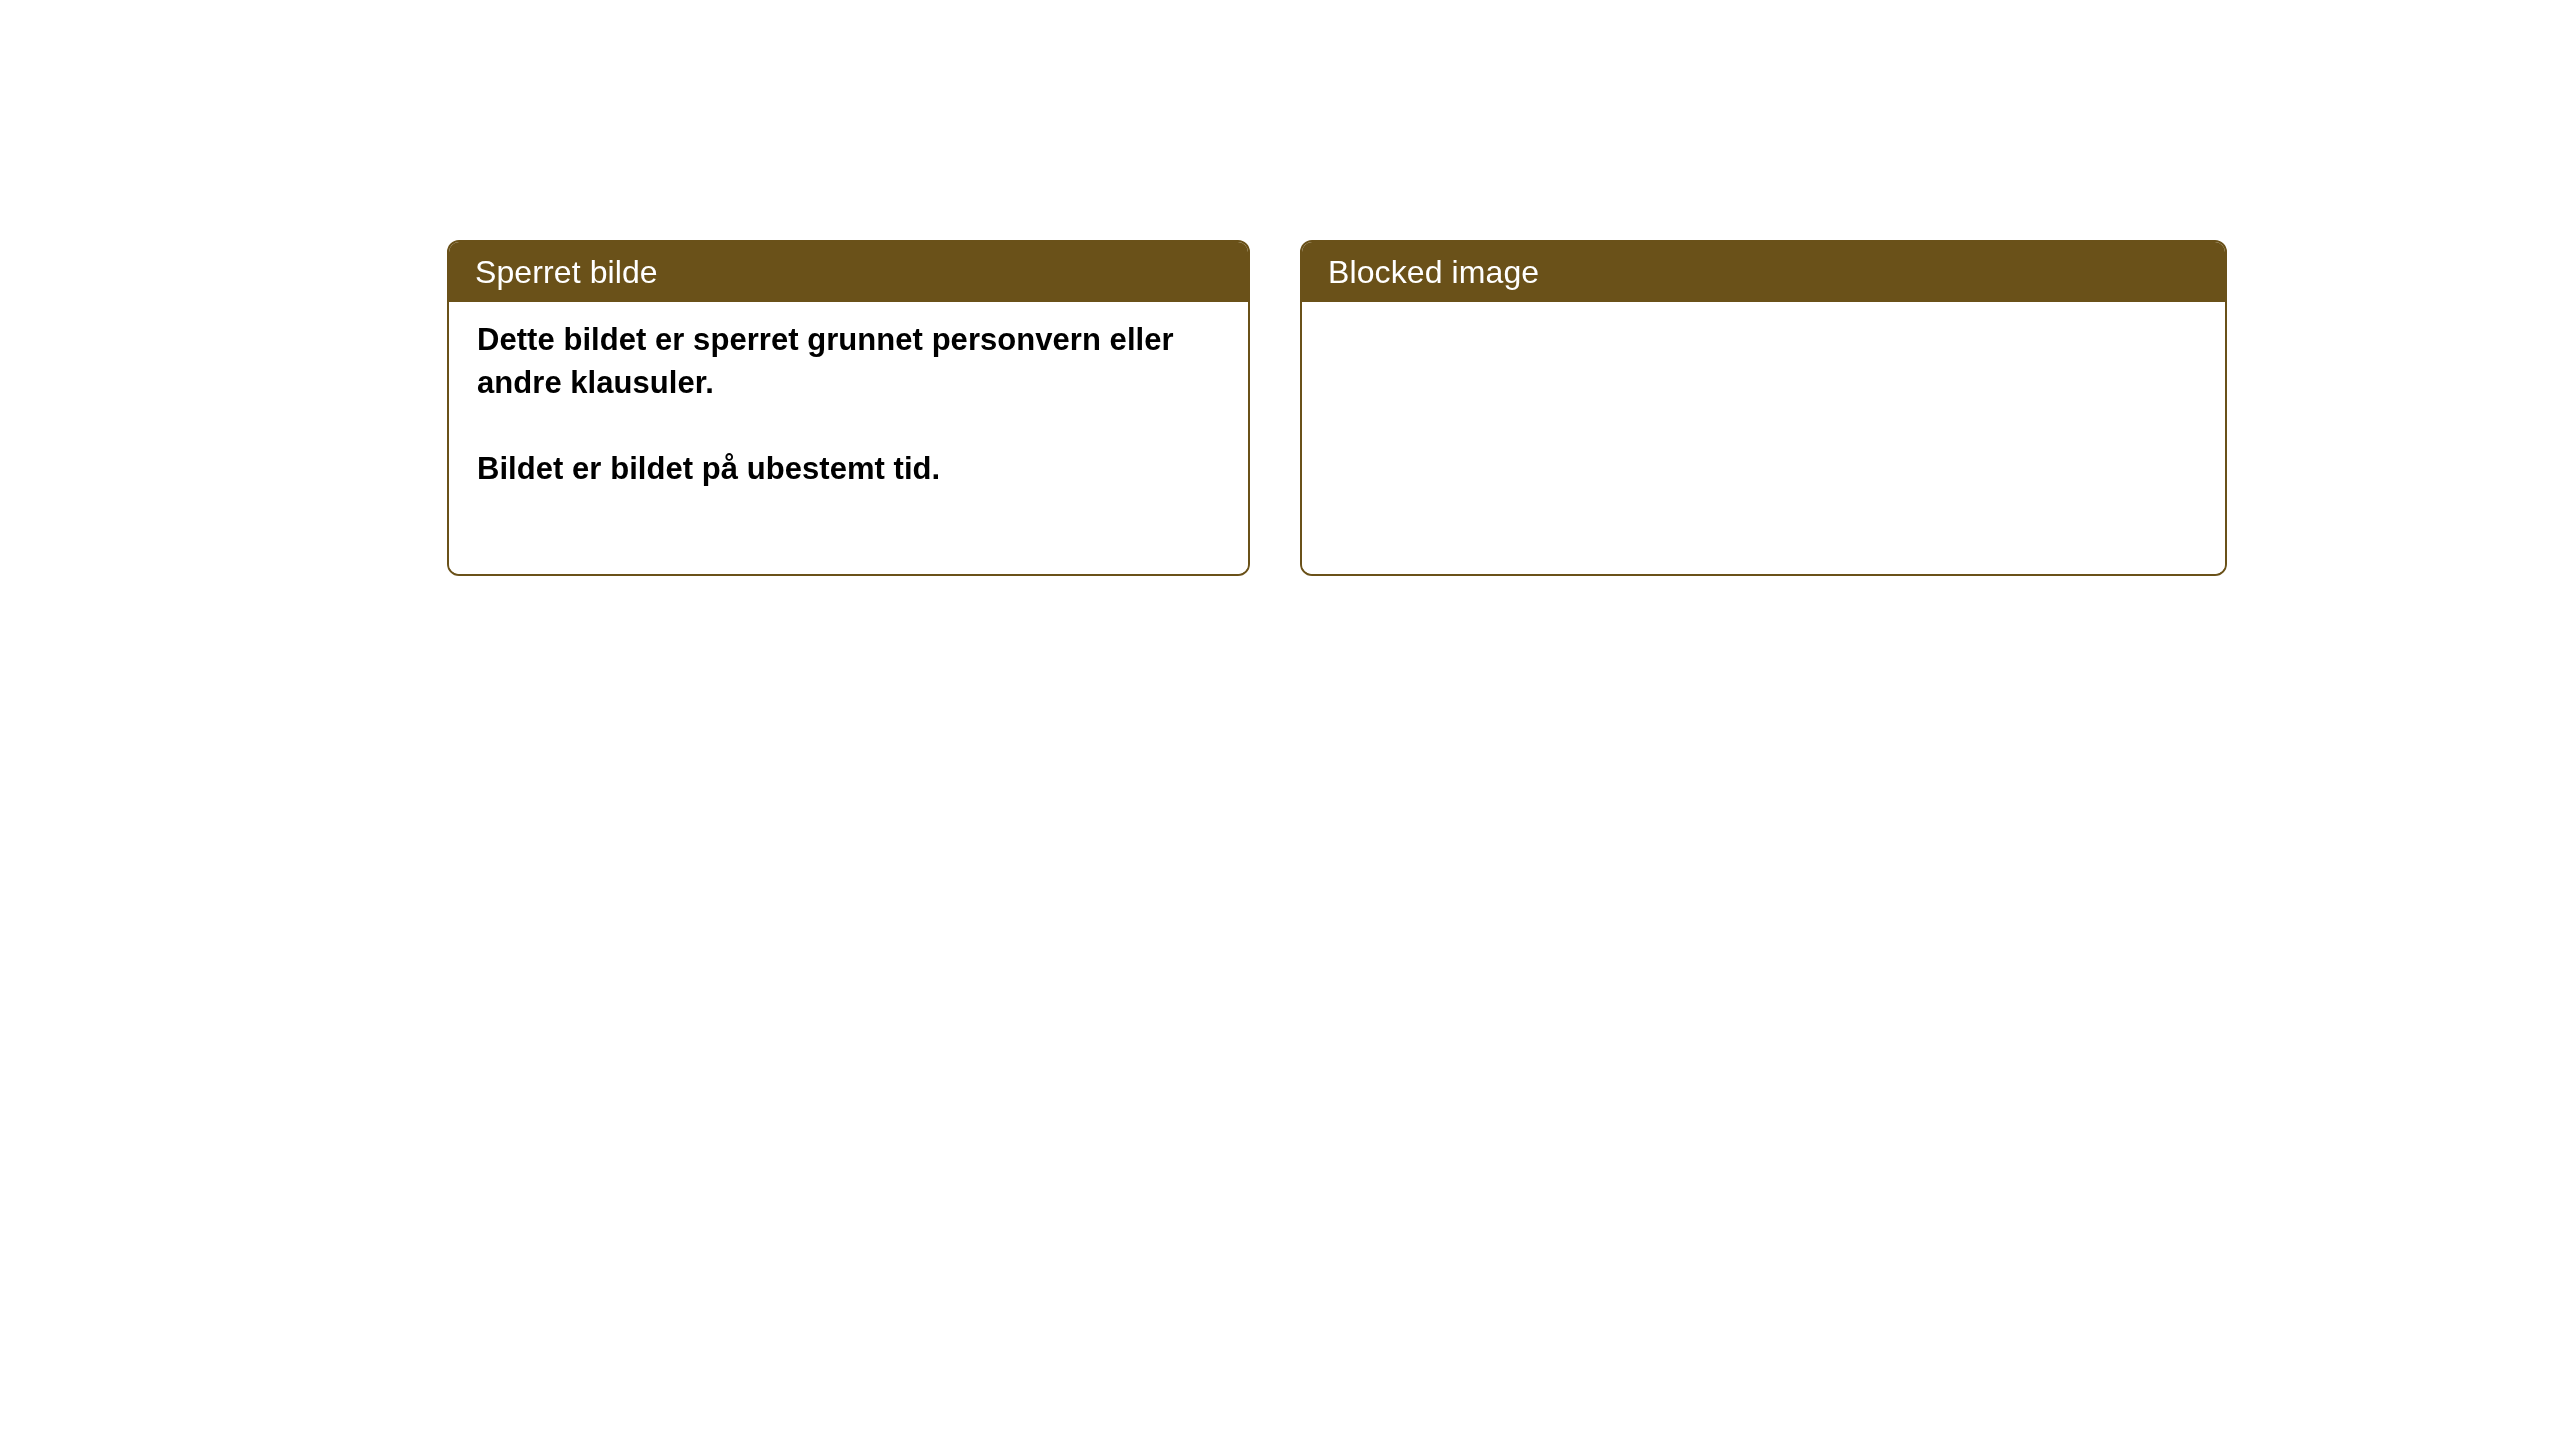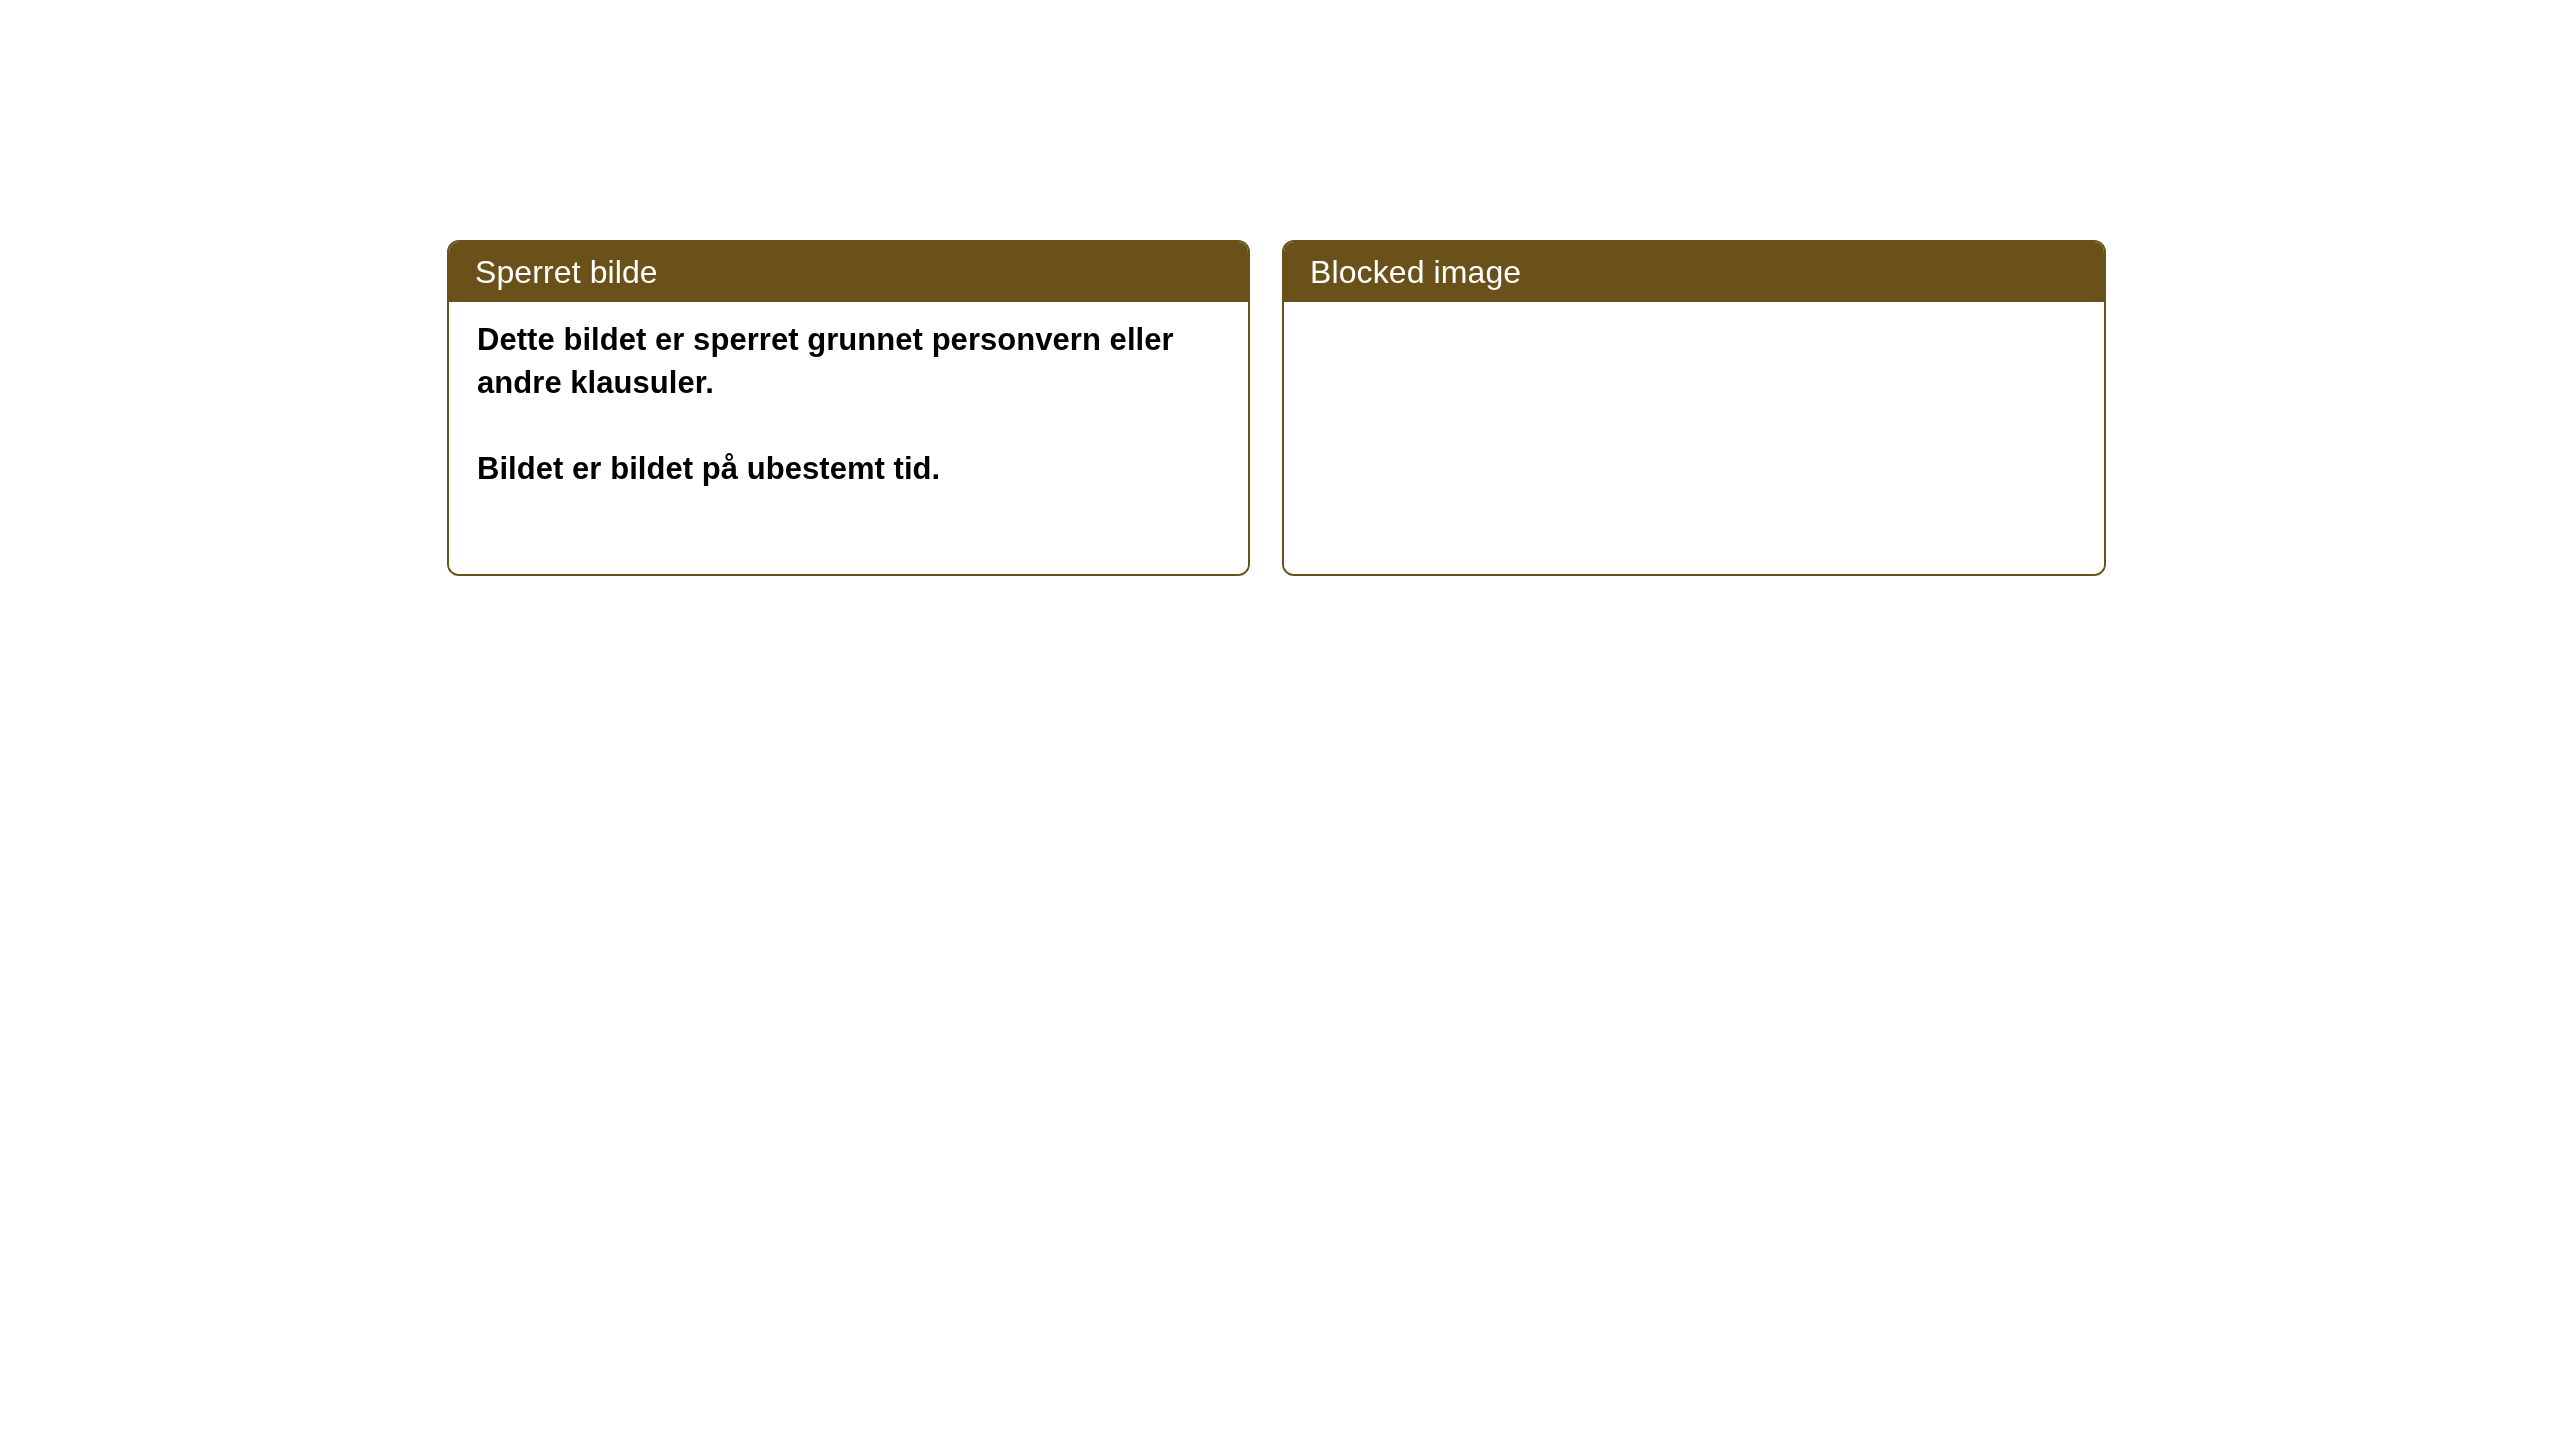--- a/index.html
+++ b/index.html
@@ -15,35 +15,35 @@
     font-family: "Liberation Sans", sans-serif;
     -webkit-font-smoothing: antialiased;
   }
 
   #cards-area {
     position: absolute;
     left: 447px;
     top: 240px;
     display: flex;
     align-items: flex-start;
-    gap: 32px;
+    gap: 50px;
   }
 
   .notice-card {
     background: #ffffff;
     border: 2px solid #6A5119;
     border-radius: 12px;
     box-sizing: border-box;
     overflow: hidden;
     height: 336px;
     display: flex;
     flex-direction: column;
   }
   .notice-card.card-no { width: 803px; }
-  .notice-card.card-en { width: 824px; }
+  .notice-card.card-en { width: 927px; }
 
   .card-header {
     background: #6A5119;
     height: 60px;
     flex: 0 0 60px;
     display: flex;
     align-items: center;
     padding: 0 0 0 26px;
     box-sizing: border-box;
   }

